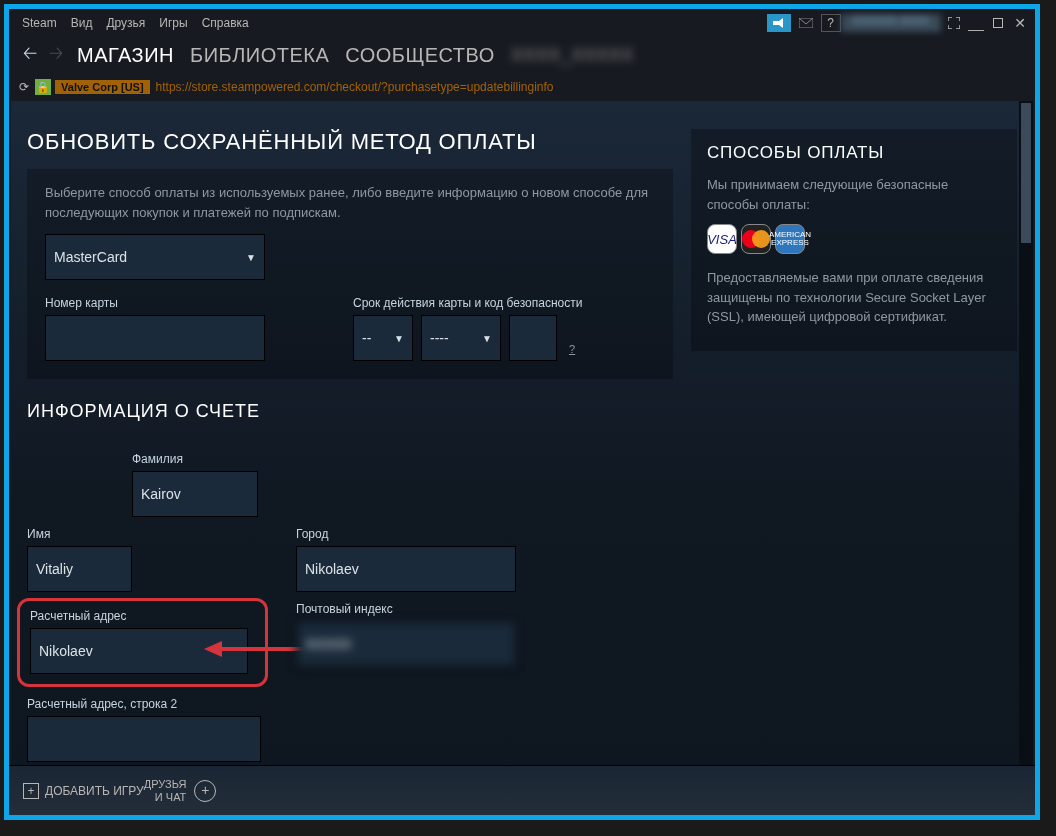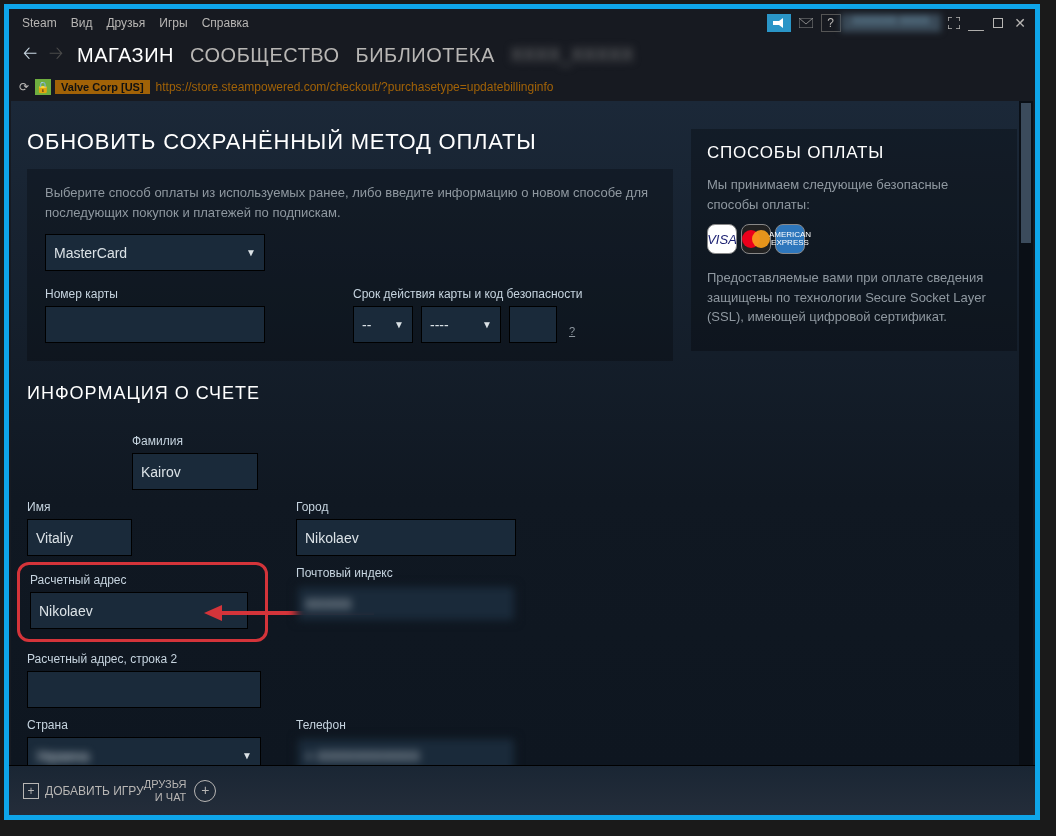--- a/index.html
+++ b/index.html
@@ -139,21 +139,21 @@
 .intro-text {
   font-size: 13px;
   color: #8f98a0;
   line-height: 1.5;
   margin-bottom: 12px;
 }
 .select, .text-input {
   background: #1a2a3a;
   border: 1px solid #000;
   color: #dbe2e6;
-  height: 37px;
+  height: 46px;
   font-size: 14px;
   padding: 0 8px;
   display: flex;
   align-items: center;
   justify-content: space-between;
 }
 .select .chev { font-size: 10px; }
 .row { display: flex; gap: 14px; margin-top: 6px; }
 .field { display: flex; flex-direction: column; }
 .field-label {
@@ -298,22 +298,22 @@
           <rect x="0.5" y="0.5" width="9" height="9" fill="none" stroke="#b8b6b4"></rect>
         </svg>
     </span>
     <span class="win-ctrl">✕</span>
   </div>
 
   <div class="navbar">
     <span class="nav-arrow">🡠</span>
     <span class="nav-arrow dim">🡢</span>
     <span class="nav-tab active">МАГАЗИН</span>
+    <span class="nav-tab">БИБЛИОТЕКА</span>
     <span class="nav-tab">СООБЩЕСТВО</span>
-    <span class="nav-tab">БИБЛИОТЕКА</span>
     <span class="nav-tab nav-user">XXXX_XXXXX</span>
   </div>
 
   <div class="urlbar">
     <span class="url-refresh">⟳</span>
     <span class="url-lock">🔒</span>
     <span class="url-badge">Valve Corp [US]</span>
     <span class="url-text">https://store.steampowered.com/checkout/?purchasetype=updatebillinginfo</span>
   </div>
 

